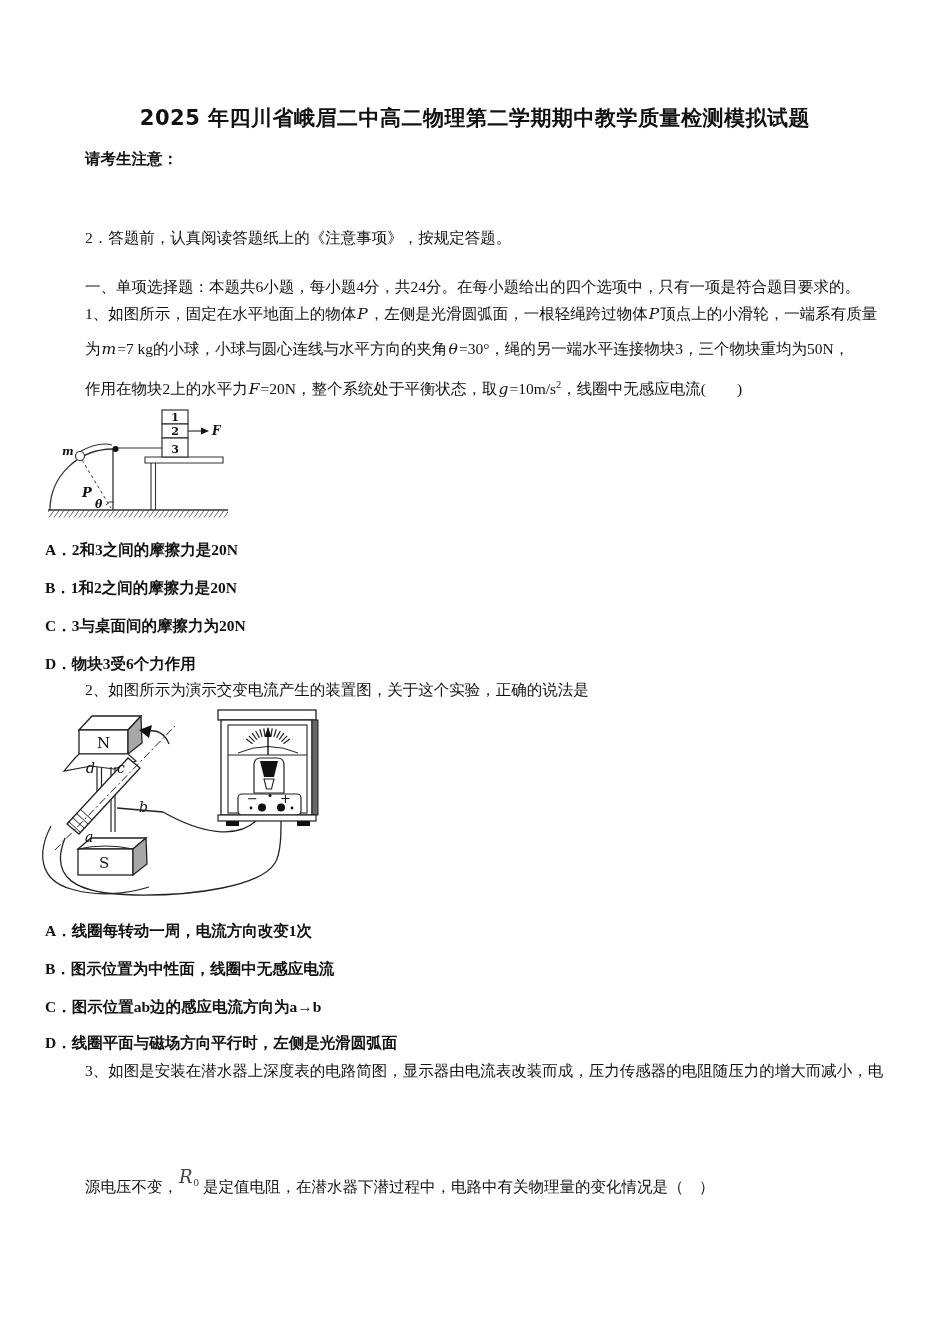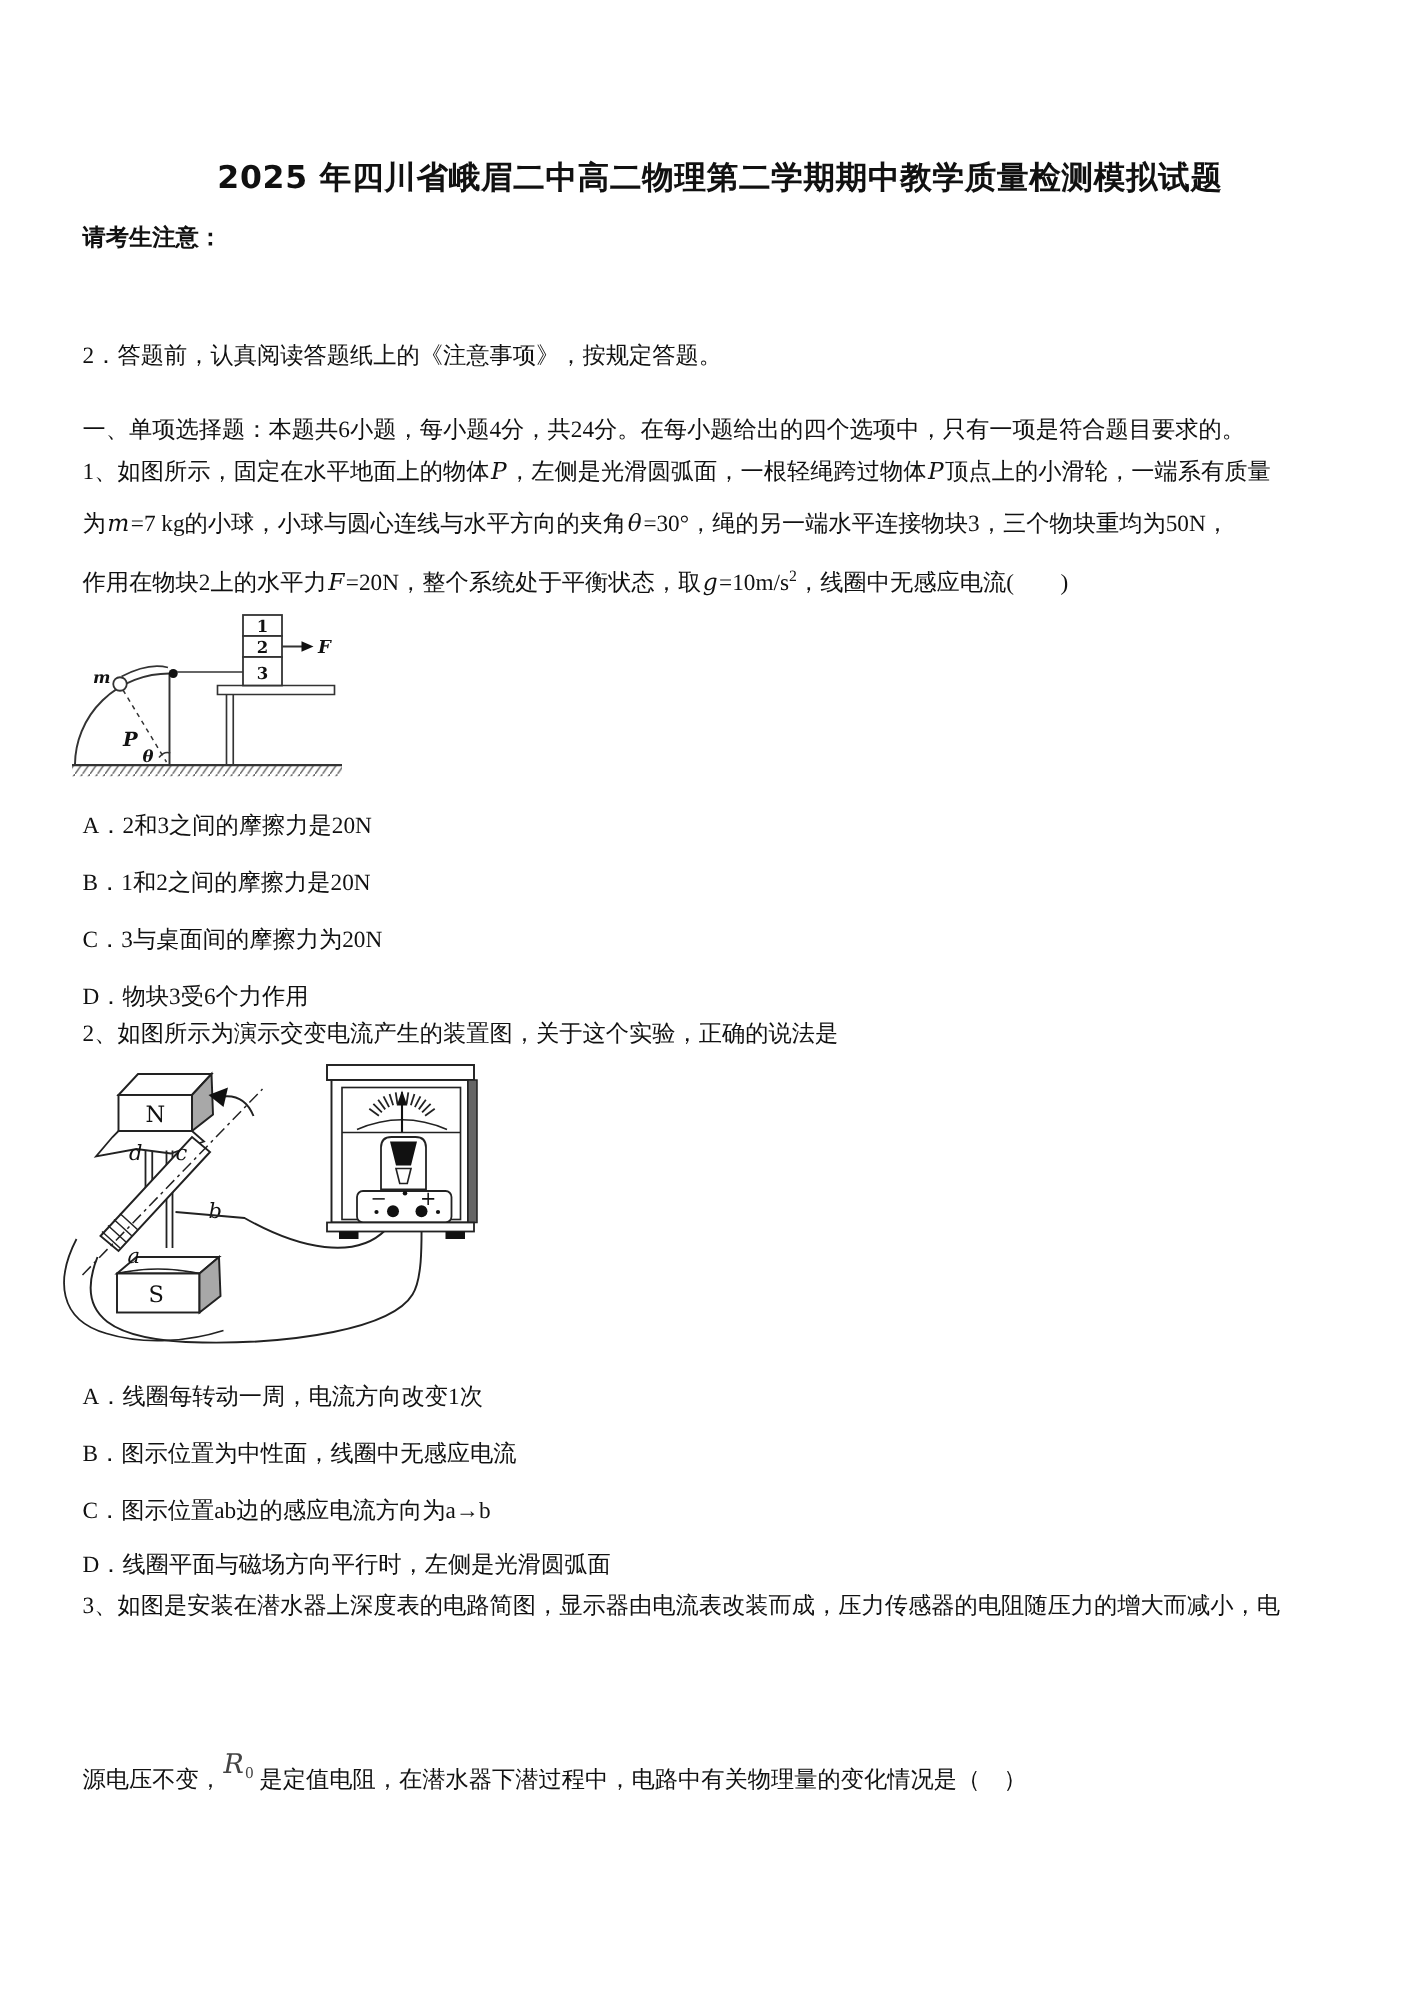--- a/index.html
+++ b/index.html
@@ -1,24 +1,24 @@
 <!DOCTYPE html>
 <html><head>
 <meta charset="utf-8">
 <style>
   html,body{margin:0;padding:0;background:#ffffff;}
   #page{position:relative;width:950px;height:1344px;background:#ffffff;color:#111;
         font-family:"Liberation Serif","DejaVu Serif",serif;overflow:hidden;}
-  .abs{position:absolute;left:45px;right:40px;white-space:nowrap;padding-left:10px;}
+  .abs{position:absolute;left:45px;right:40px;white-space:nowrap;}
   .title{top:104px;left:0;right:0;text-align:center;
          font-family:"DejaVu Sans","Liberation Sans",sans-serif;
          font-weight:700;font-size:21px;letter-spacing:.5px;}
-  .t{font-size:15.5px;line-height:20px;}
+  .t{font-size:15.5px;line-height:20px;margin-left:40px;}
   .b{font-weight:700;}
-  .opt{font-weight:400;font-size:15.5px;}
+  .opt{font-weight:700;font-size:15.5px;}
   .var{font-style:italic;font-family:"DejaVu Serif","Liberation Serif",serif;padding:0 1px;}
   .sup{vertical-align:super;font-size:10.5px;}
   .sub{vertical-align:sub;font-size:11px;}
   .raise{position:relative;top:-9px;font-size:18px;color:#444;}
   .raise.sub{top:-6px;font-size:11px;vertical-align:baseline;}
   svg.fig{position:absolute;}
   svg text{fill:#111;}
   .svgit{font-family:"DejaVu Serif","Liberation Serif",serif;font-style:italic;}
   .svgsr{font-family:"DejaVu Serif","Liberation Serif",serif;}
 </style>

